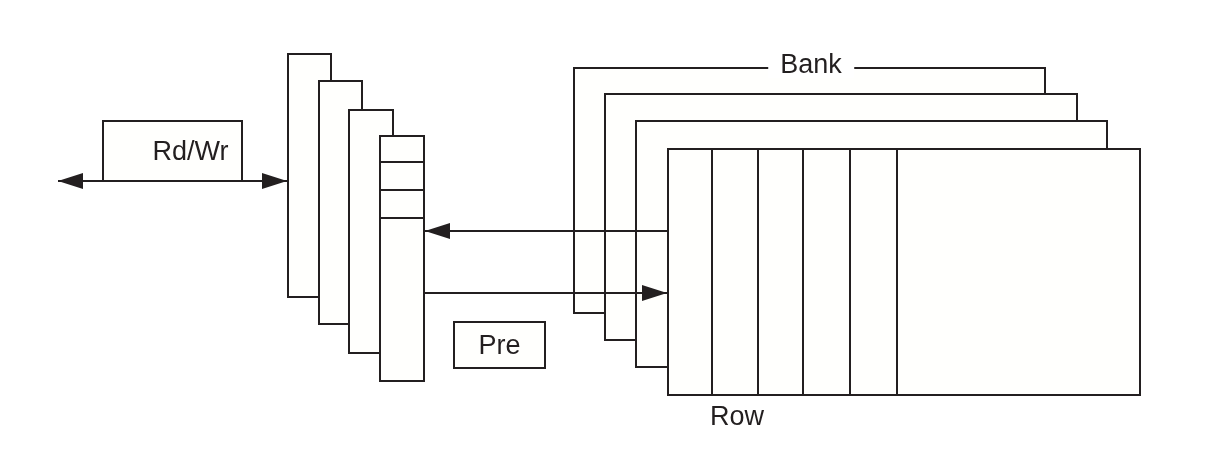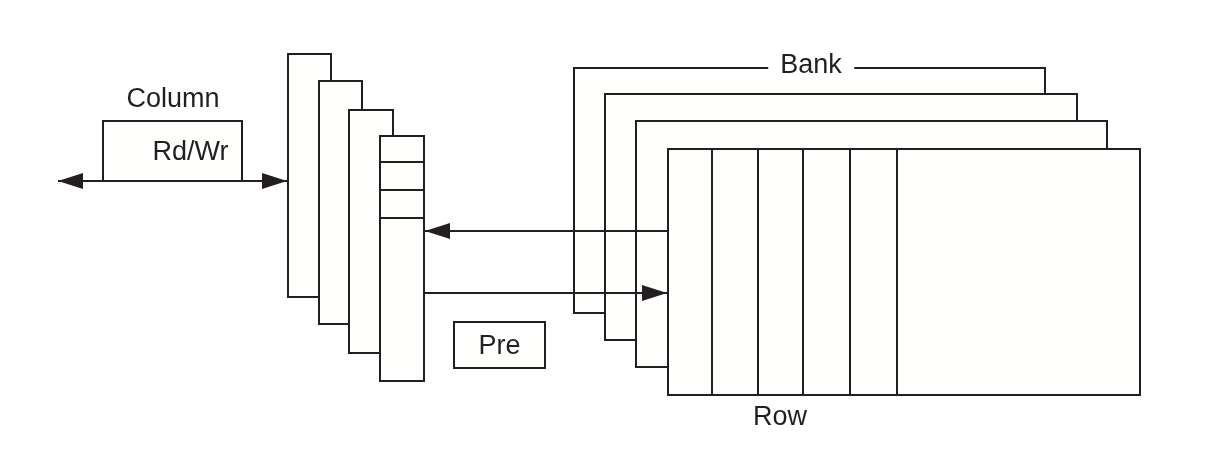--- a/index.html
+++ b/index.html
@@ -73,16 +73,15 @@
   <div class="ah ah-right" style="left:642px;top:285px;"></div>
 
   <div class="shape box-label" style="left:453px;top:293px;width:93px;height:48px;margin-top:28px;">Pre</div>
 
   <div class="hline" style="left:58px;top:180px;width:229px;"></div>
   <div class="ah ah-left" style="left:58px;top:173px;"></div>
   <div class="ah ah-right" style="left:262px;top:173px;"></div>
 
   <div class="shape box-label" style="left:102px;top:120px;width:141px;height:62px;padding-left:36px;">Rd/Wr</div>
 
-  <div class="free-label" style="left:173px;top:84px;">Column</div>
-  <div class="free-label" style="left:780px;top:402px;">Row</div>
+  <div class="free-label" style="left:737px;top:402px;">Row</div>
 
 </div>
 
 </body></html>

